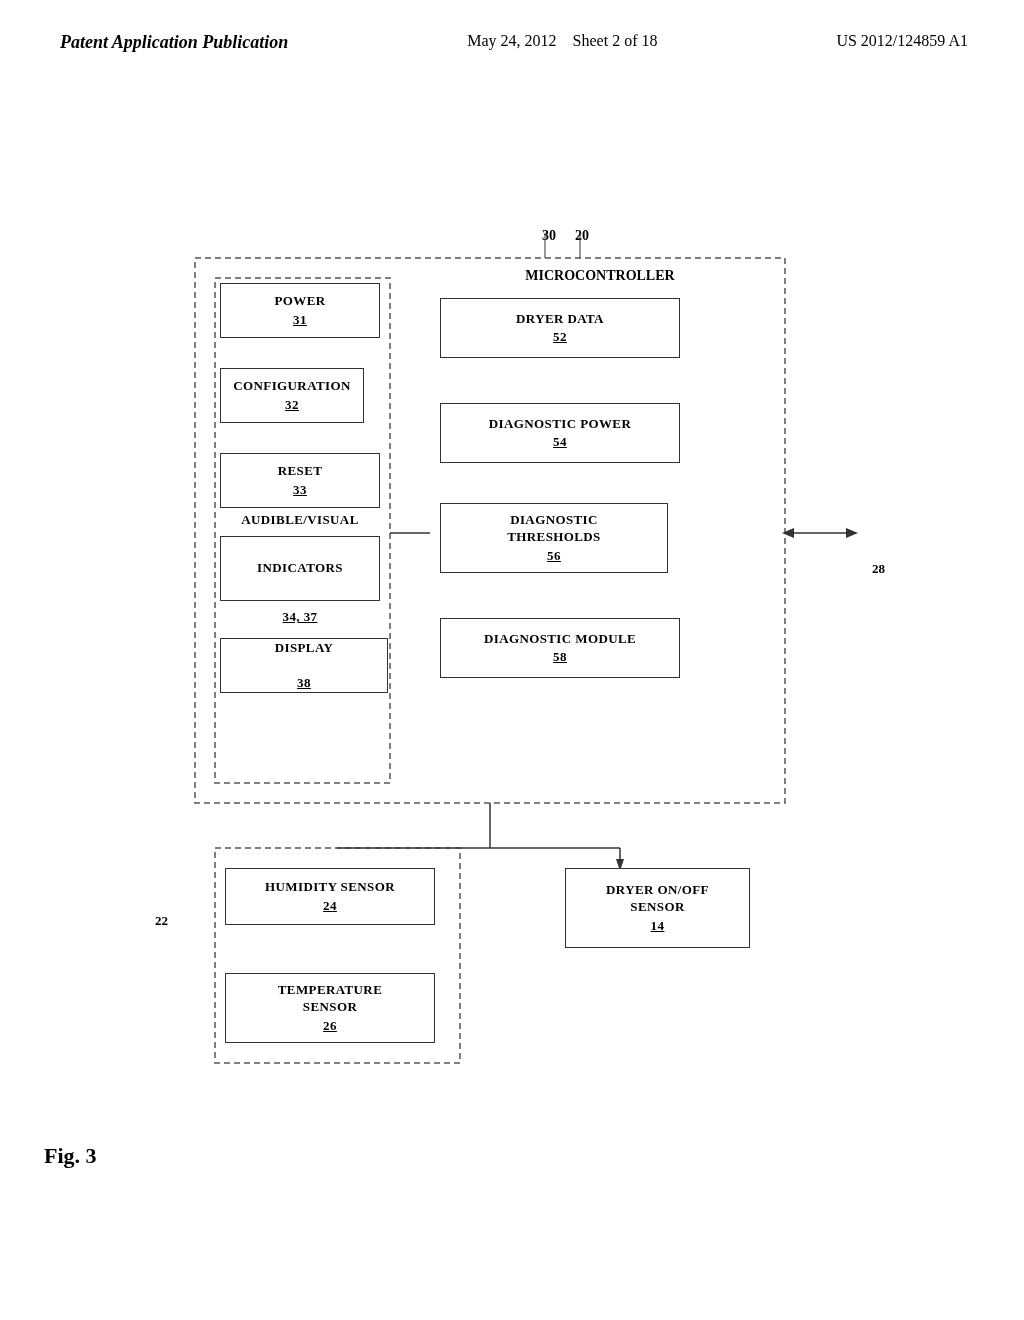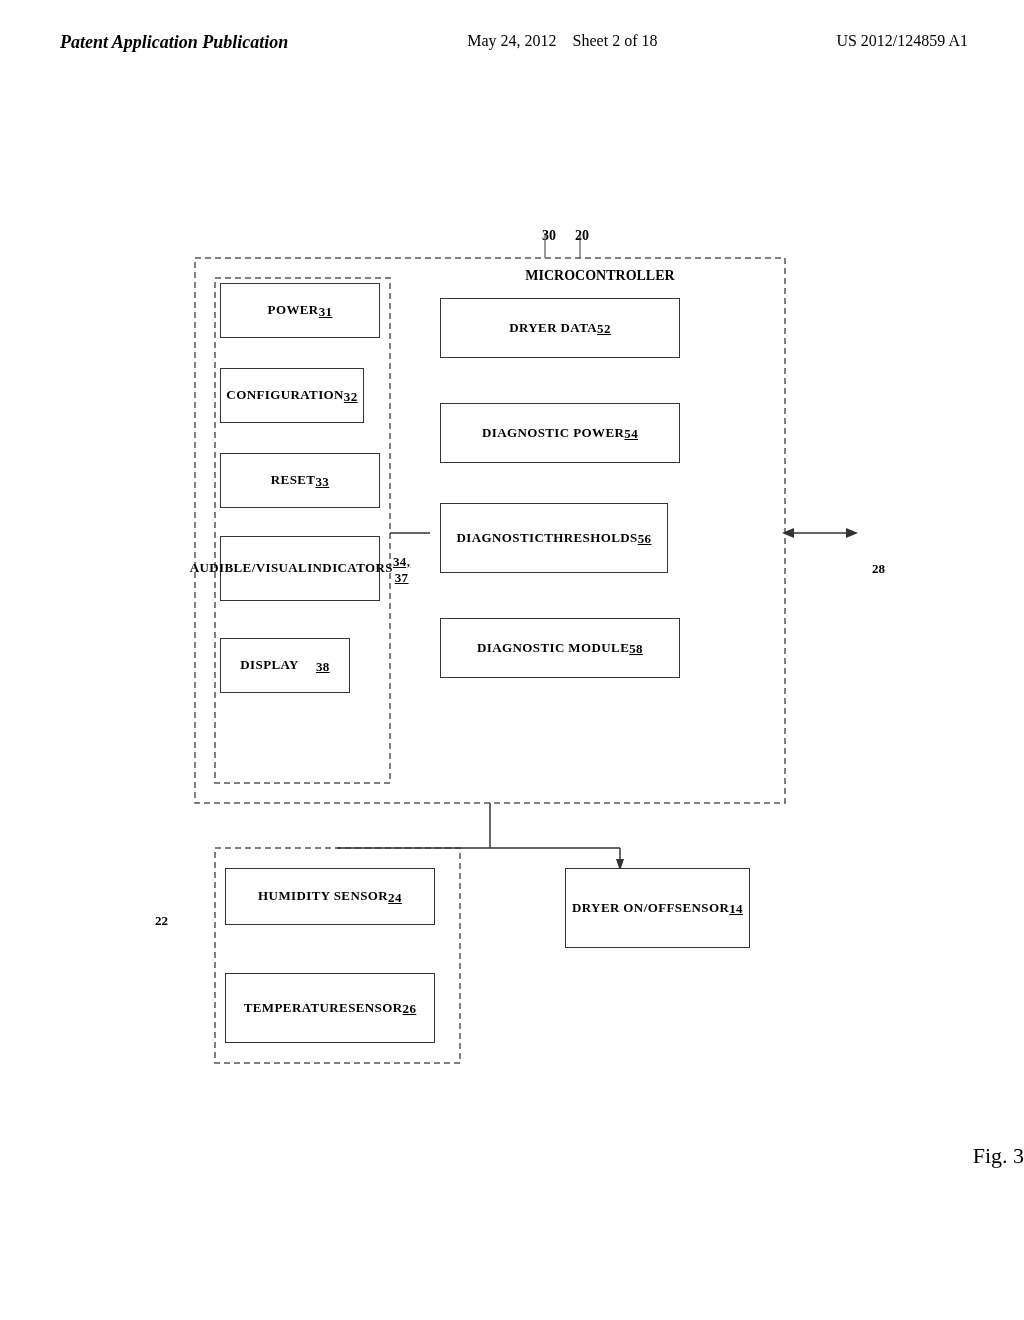--- a/index.html
+++ b/index.html
@@ -41,21 +41,21 @@
       height: 1150px;
       margin-top: 20px;
     }
 
     
     .box {
       position: absolute;
       border: 1.5px solid #333;
       background: #ffffff;
       display: flex;
-      flex-direction: row;
+      flex-direction: column;
       align-items: center;
       justify-content: center;
       text-align: center;
       font-size: 13px;
       font-weight: bold;
       letter-spacing: 0.03em;
     }
 
     .box .label {
       font-size: 13px;
@@ -83,23 +83,23 @@
       position: absolute;
       top: 0;
       left: 0;
       width: 100%;
       height: 100%;
       pointer-events: none;
     }
 
     
     .fig-caption {
-      text-align: right;
+      text-align: left;
       font-size: 22px;
-      font-weight: normal;
+      font-weight: bold;
       margin-top: 10px;
       padding-left: 44px;
     }
   </style>
 </head>
 <body>
 
 <div class="header">
   <div class="header-left">Patent Application Publication</div>
   <div class="header-center">
@@ -153,27 +153,27 @@
   <div class="box" style="left:220px; top:295px; width:144px; height:55px;">
     <span class="label">CONFIGURATION</span>
     <span class="ref">32</span>
   </div>
 
   <div class="box" style="left:220px; top:380px; width:160px; height:55px;">
     <span class="label">RESET</span>
     <span class="ref">33</span>
   </div>
 
-  <div class="box" style="left:220px; top:463px; width:160px; height:65px;">
+  <div class="box" style="left:220px; top:463px; width:160px; height:65px;gap:31px;">
     <span class="label">AUDIBLE/VISUAL</span>
     <span class="label">INDICATORS</span>
     <span class="ref">34, 37</span>
   </div>
 
-  <div class="box" style="left:220px; top:565px; width:130px; height:55px;gap:17px;">
+  <div class="box" style="left:220px; top:565px; width:168px; height:55px;gap:17px;">
     <span class="label">DISPLAY</span>
     <span class="ref">38</span>
   </div>
 
   <div style="position:absolute; left:430px; top:195px; width:340px; text-align:center; font-size:14px; font-weight:bold;">MICROCONTROLLER</div>
 
   <div class="box" style="left:440px; top:225px; width:240px; height:60px;">
     <span class="label">DRYER DATA</span>
     <span class="ref">52</span>
   </div>

